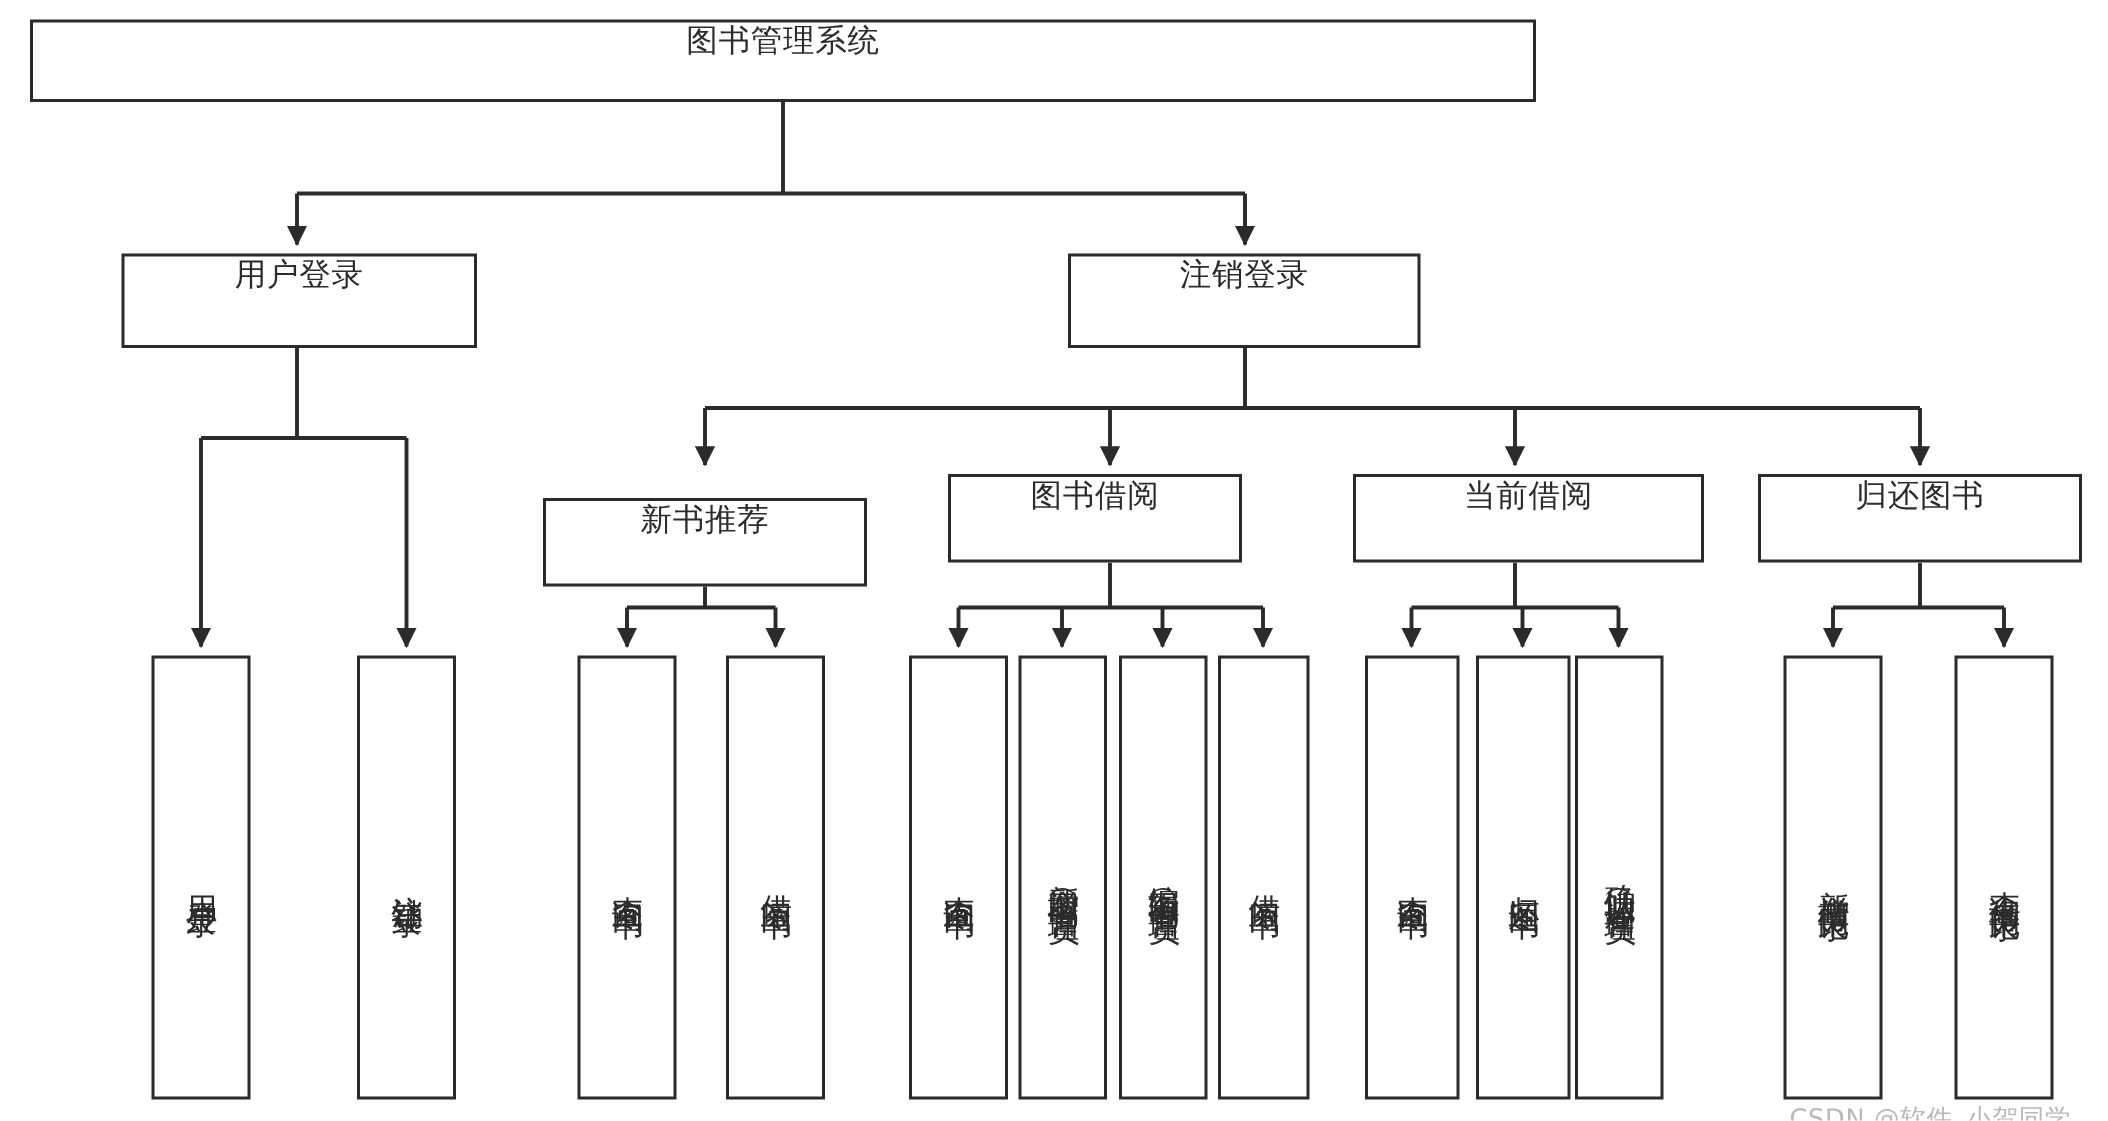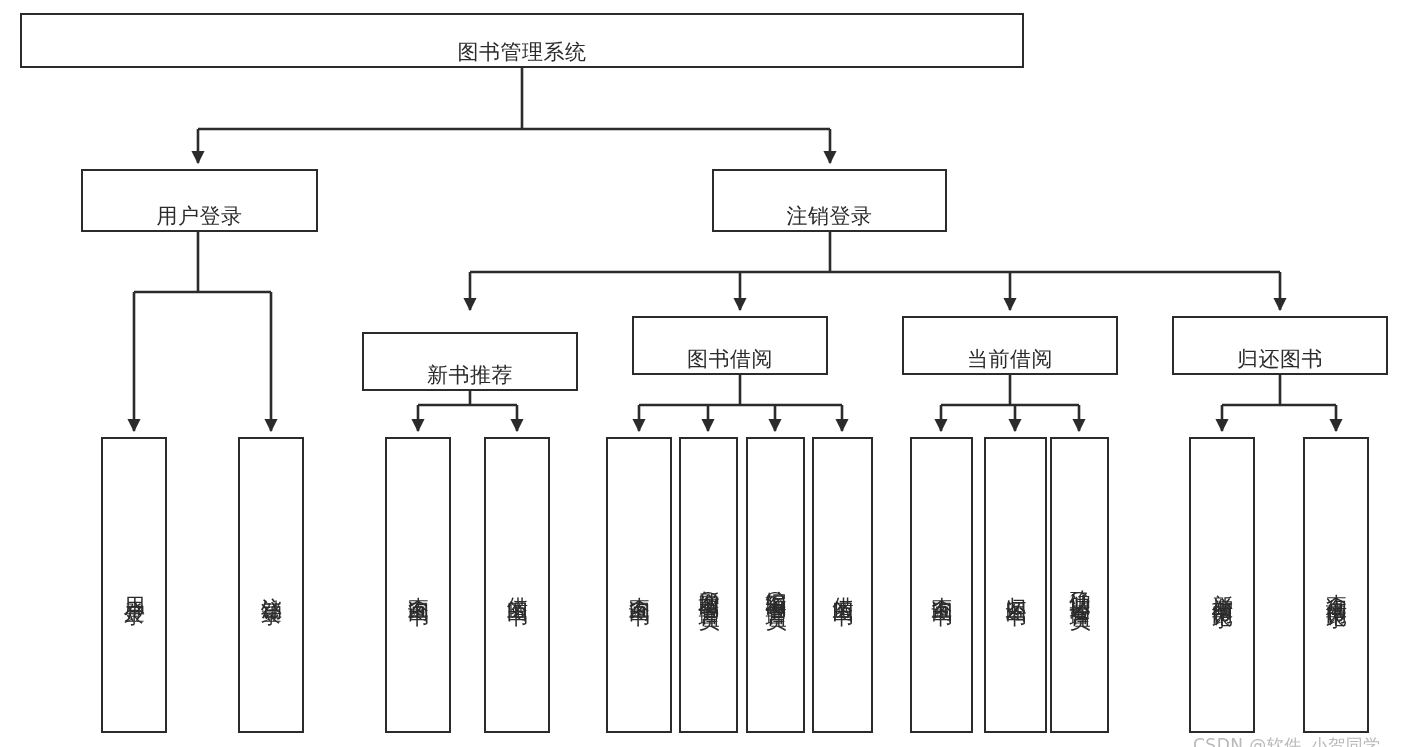--- a/index.html
+++ b/index.html
@@ -25,21 +25,21 @@
     width: 1405px;
     height: 747px;
     pointer-events: none;
   }
   .node {
     position: absolute;
     box-sizing: border-box;
     background: #ffffff;
     border: 2.5px solid #2b2b2b;
     display: flex;
-    align-items: flex-end;
+    align-items: flex-start;
     justify-content: center;
     overflow: hidden;
   }
   .node .label {
     color: #2b2b2b;
     text-align: center;
     letter-spacing: 0.5px;
     line-height: 1.22;
     white-space: pre;
   }
@@ -144,21 +144,21 @@
   <div class="node horizontal" style="left:712px; top:169px; width:235px; height:63px;">
     <span class="label">注销登录</span>
   </div>
 
   <div class="node horizontal" style="left:362px; top:332px; width:216px; height:59px;">
     <span class="label">新书推荐</span>
   </div>
   <div class="node horizontal" style="left:632px; top:316px; width:196px; height:59px;">
     <span class="label">图书借阅</span>
   </div>
-  <div class="node horizontal" style="left:902px; top:316px; width:216px; height:59px;">
+  <div class="node horizontal" style="left:902px; top:316px; width:234px; height:59px;">
     <span class="label">当前借阅</span>
   </div>
   <div class="node horizontal" style="left:1172px; top:316px; width:216px; height:59px;">
     <span class="label">归还图书</span>
   </div>
 
   <div class="node vertical" style="left:101px; top:437px; width:66px; height:296px;">
     <div class="vwrap">
         <span class="label">用户登录</span>
       </div>

